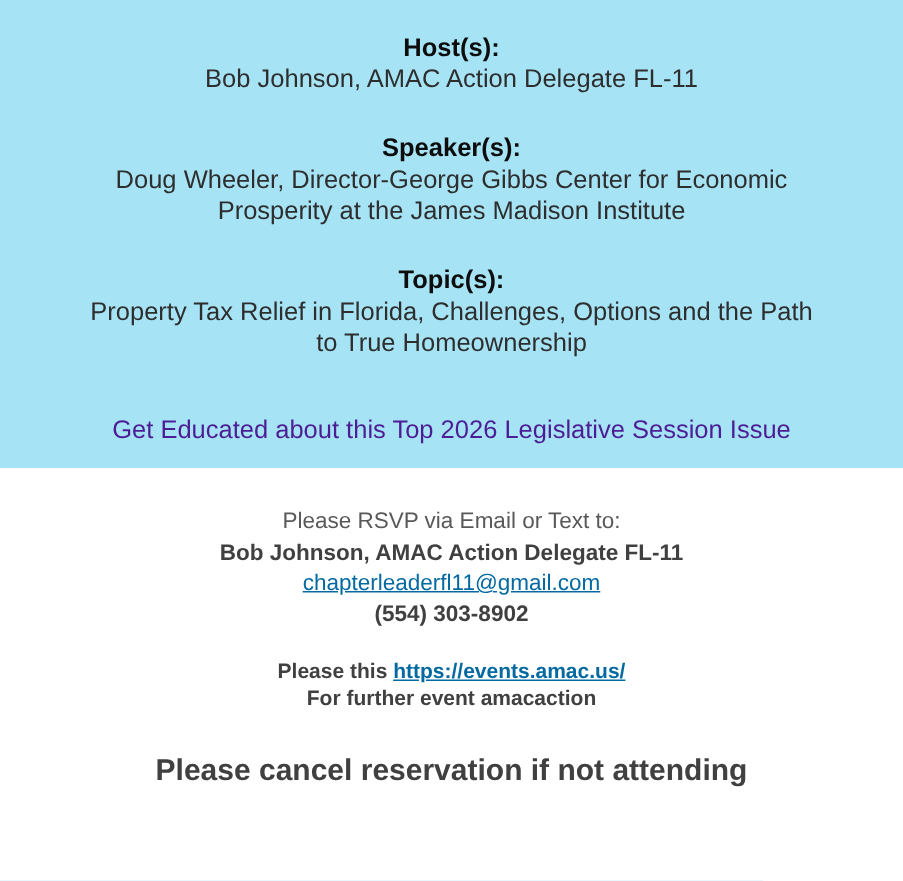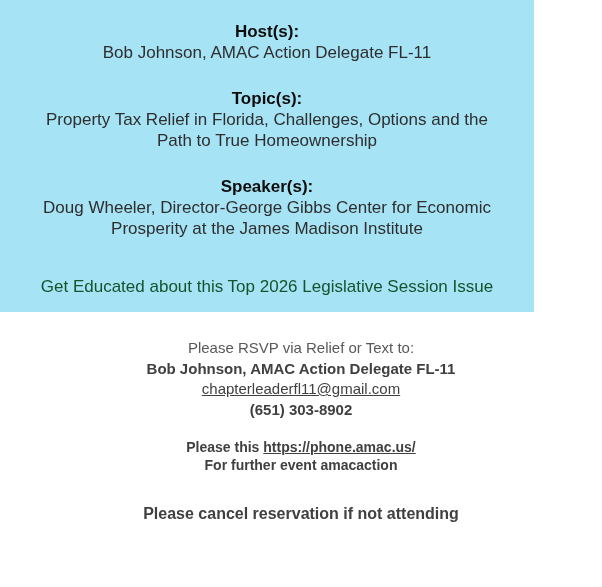--- a/index.html
+++ b/index.html
@@ -12,71 +12,71 @@
     height: 587px;
     overflow: hidden;
     font-family: "Liberation Sans", sans-serif;
     text-align: center;
   }
   p { margin: 0; }
 
   
   .event-panel {
     box-sizing: border-box;
-    width: 534px;
+    width: 602px;
     background: #a6e3f5;
     padding: 21px 38px 15px 38px;
     font-size: 17px;
     line-height: 21px;
     color: #2e2e2e;
   }
   .event-group { margin: 0 auto; }
   .event-group + .event-group { margin-top: 25px; }
   .event-heading {
     font-weight: bold;
     color: #0d0d0d;
   }
   .event-body { margin: 0 auto; }
   .event-body.speaker { max-width: 500px; }
   .event-body.topic   { max-width: 490px; }
   .event-tagline {
     margin-top: 37px;
-    color: #14532d;
+    color: #4c1d95;
   }
 
   
   .rsvp-block {
     margin-top: 26px;
     font-size: 15px;
     line-height: 20.5px;
     color: #595959;
   }
   .rsvp-contact-name,
   .rsvp-phone {
     font-weight: bold;
     color: #404040;
   }
   a {
-    color: #404040;
+    color: #0369a1;
     cursor: pointer;
   }
   .rsvp-email-line a { font-weight: normal; }
 
   .visit-block {
     margin-top: 18px;
     font-size: 14px;
     line-height: 18px;
     font-weight: bold;
     color: #404040;
   }
   .visit-block a { font-weight: bold; }
 
   .cancel-note {
     margin-top: 31px;
-    font-size: 16px;
+    font-size: 20px;
     line-height: 18px;
     font-weight: bold;
     color: #404040;
   }
 
   .join-note {
     margin-top: 20px;
     font-size: 14.5px;
     line-height: 21px;
     color: #555555;
@@ -89,44 +89,44 @@
 <body>
 
 <div class="event-panel">
 
   <div class="event-group">
     <p class="event-heading">Host(s):</p>
     <p class="event-body">Bob Johnson, AMAC Action Delegate FL-11</p>
   </div>
 
   <div class="event-group">
-    <p class="event-heading">Topic(s):</p>
-    <p class="event-body topic">Property Tax Relief in Florida, Challenges, Options and the Path to True Homeownership</p>
+    <p class="event-heading">Speaker(s):</p>
+    <p class="event-body speaker">Doug Wheeler, Director-George Gibbs Center for Economic Prosperity at the James Madison Institute</p>
   </div>
 
   <div class="event-group">
-    <p class="event-heading">Speaker(s):</p>
-    <p class="event-body speaker">Doug Wheeler, Director-George Gibbs Center for Economic Prosperity at the James Madison Institute</p>
+    <p class="event-heading">Topic(s):</p>
+    <p class="event-body topic">Property Tax Relief in Florida, Challenges, Options and the Path to True Homeownership</p>
   </div>
 
   <p class="event-tagline">Get Educated about this Top 2026 Legislative Session Issue</p>
 </div>
 
 <div>
 
   <div class="rsvp-block">
-    <p>Please RSVP via Relief or Text to:</p>
+    <p>Please RSVP via Email or Text to:</p>
     <p class="rsvp-contact-name">Bob Johnson, AMAC Action Delegate FL-11</p>
     <p class="rsvp-email-line">
       <a href="#">chapterleaderfl11@gmail.com</a>
     </p>
-    <p class="rsvp-phone">(651) 303-8902</p>
+    <p class="rsvp-phone">(554) 303-8902</p>
   </div>
 
   <p class="visit-block">
-    <span>Please this </span><a href="#">https://phone.amac.us/</a><br>
+    <span>Please this </span><a href="#">https://events.amac.us/</a><br>
     <span>For further event amacaction</span>
   </p>
 
   <p class="cancel-note">Please cancel reservation if not attending</p>
 
 
 </div>
 
 </body></html>

